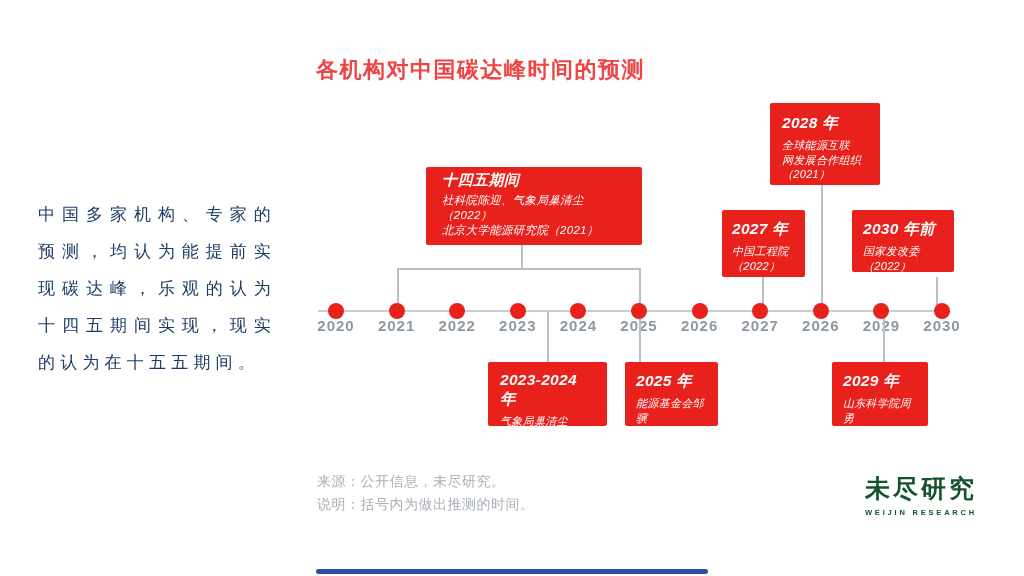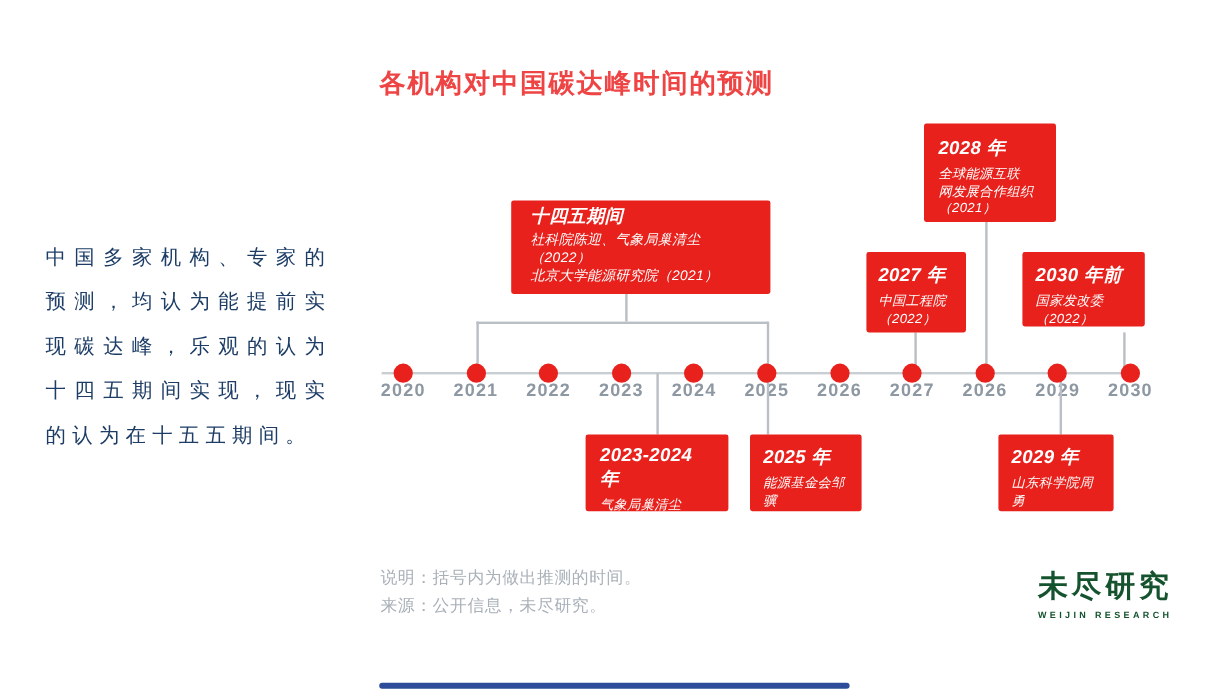--- a/index.html
+++ b/index.html
@@ -142,22 +142,22 @@
   <div class="pbox-line">（2021）</div>
 </div>
 
 <div class="pbox ybox box-2029">
   <div class="pbox-title">2029 年</div>
   <div class="pbox-line">山东科学院周勇</div>
   <div class="pbox-line">（2021）</div>
 </div>
 
 <div class="footnotes">
+  <div>来源：公开信息，未尽研究。</div>
   <div>说明：括号内为做出推测的时间。</div>
-  <div>来源：公开信息，未尽研究。</div>
 </div>
 
 <div class="logo">
   <div class="logo-zh">未尽研究</div>
   <div class="logo-en">WEIJIN RESEARCH</div>
 </div>
 
 <div class="footer-bar"></div>
 
 </body></html>

